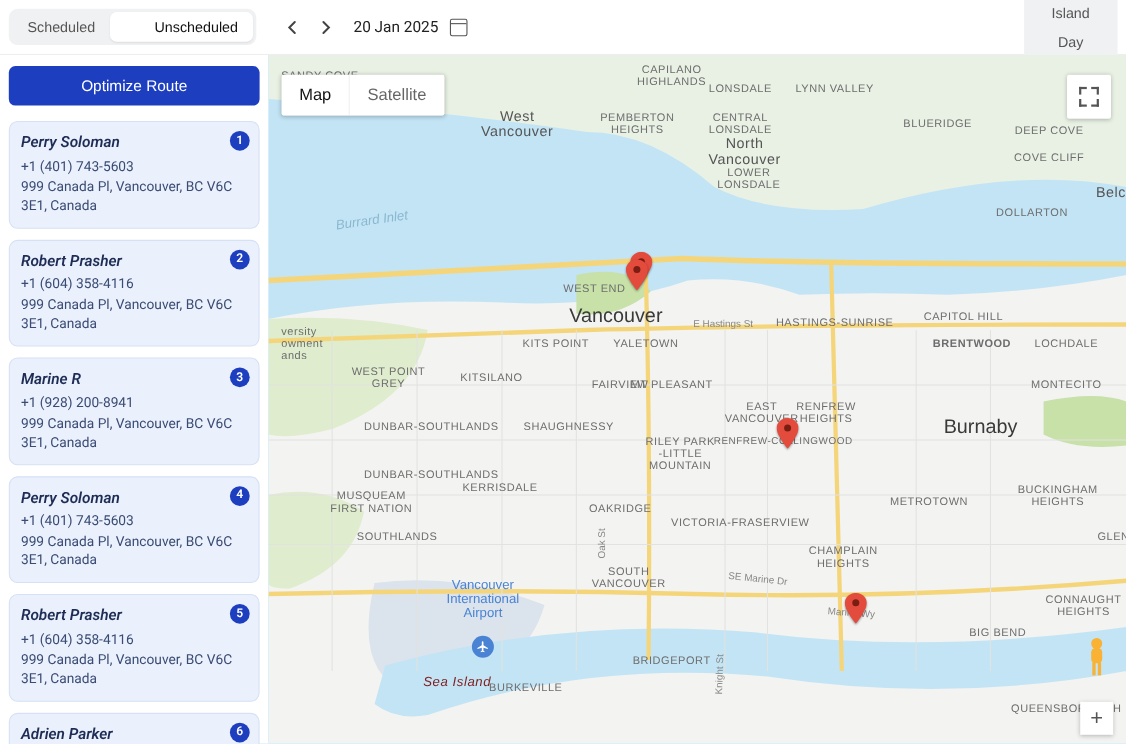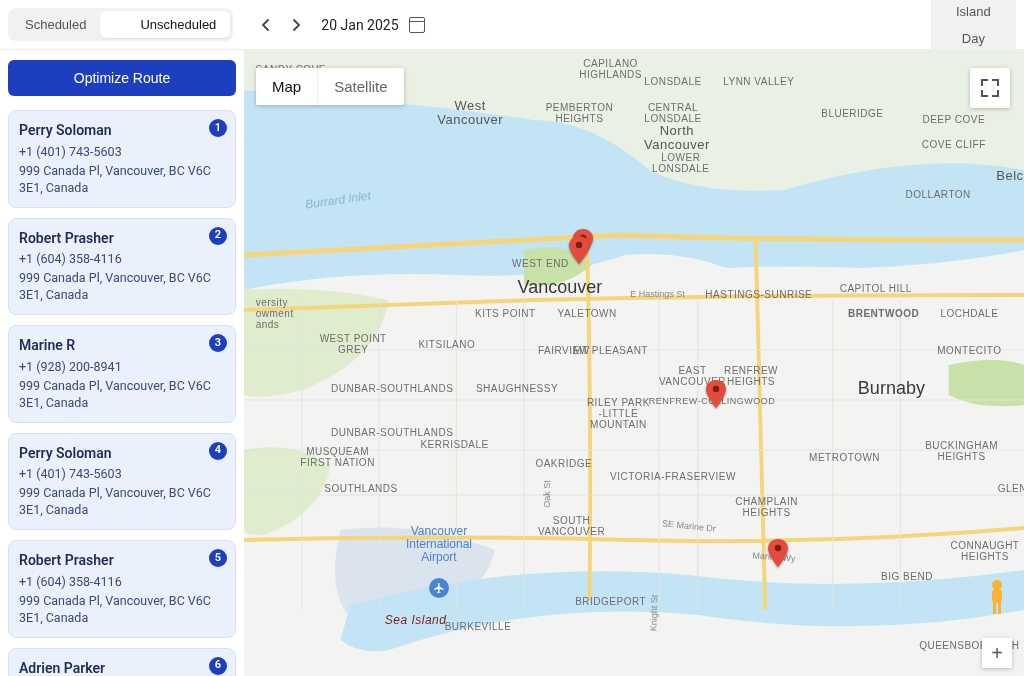--- a/index.html
+++ b/index.html
@@ -105,20 +105,21 @@
     cursor: pointer;
     color: #2a3c66;
     font-size: 12.5px;
     line-height: 1.35;
   }
   .card .cname {
     font-weight: 600;
     font-size: 14px;
     color: #1f2d56;
     margin-bottom: 4px;
+    font-style: italic;
   }
   .card .badge-num {
     position: absolute;
     top: 8px; right: 8px;
     width: 18px; height: 18px;
     background: #1d3fbf;
     color: #fff;
     border-radius: 50%;
     font-size: 11px;
     display: flex; align-items:center; justify-content:center;

